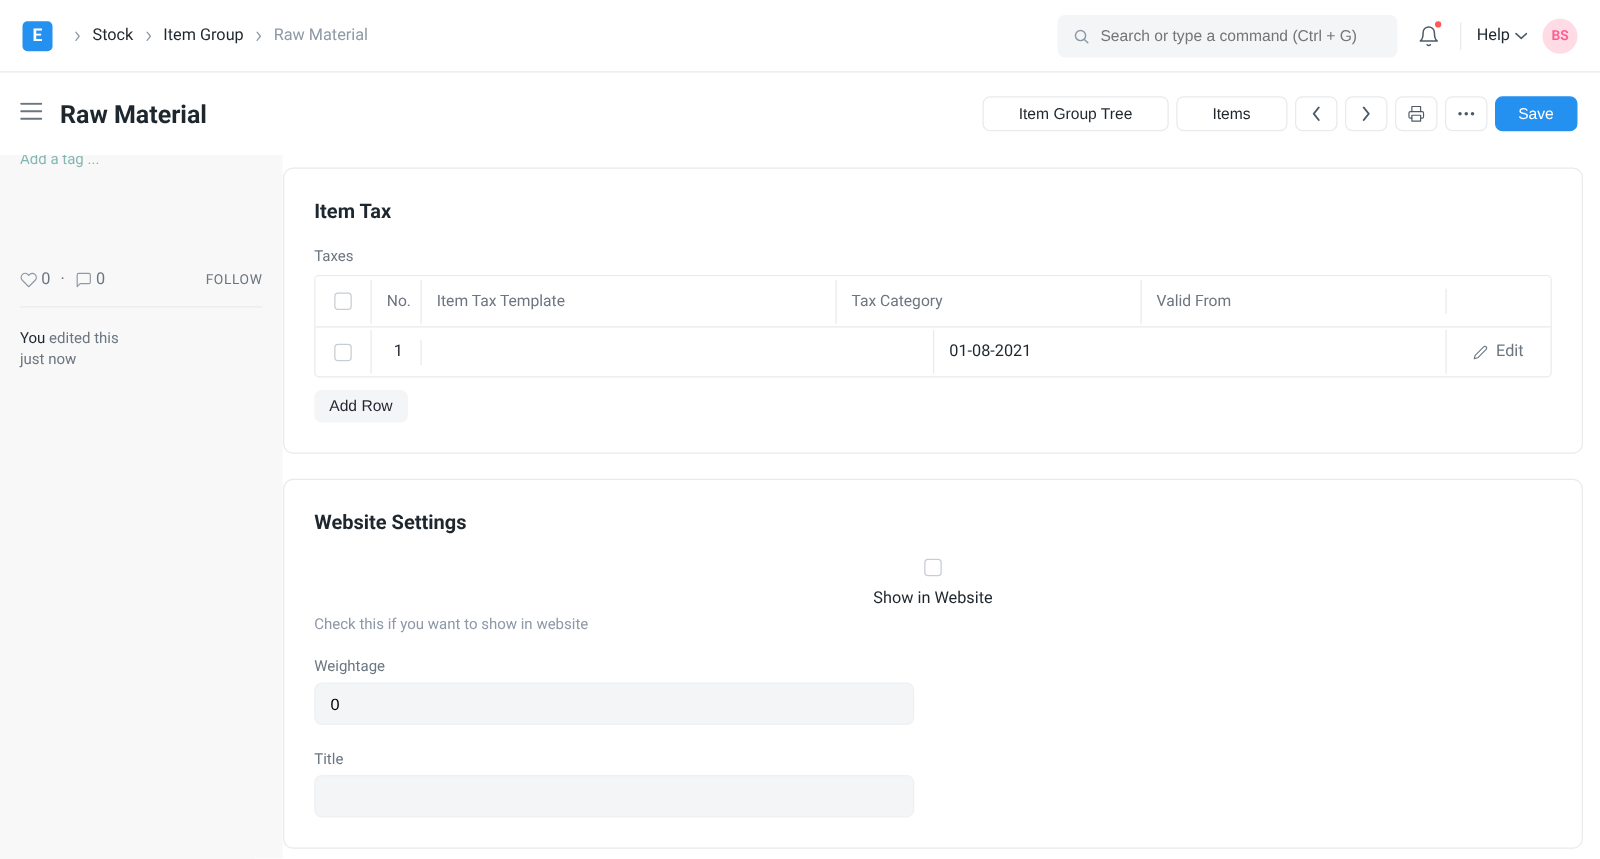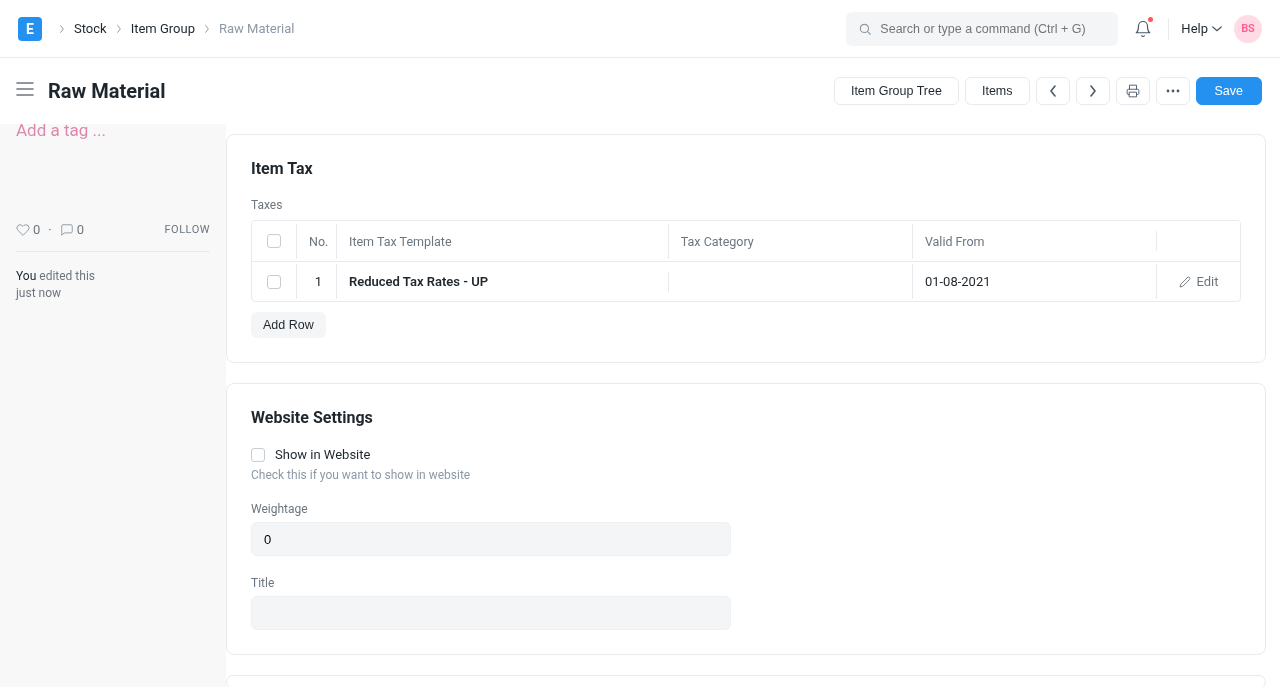--- a/index.html
+++ b/index.html
@@ -139,21 +139,21 @@
 }
 .page-actions {
   display: flex;
   align-items: center;
   gap: 6px;
 }
 .btn {
   border: 1px solid #e8eaed;
   background: #fff;
   border-radius: 6px;
-  padding: 0 16px;
+  padding: 0 28px;
   height: 28px;
   font-size: 12.5px;
   display: inline-flex;
   align-items: center;
   justify-content: center;
   cursor: pointer;
   color: #1f272e;
 }
 .btn-icon {
   width: 34px;
@@ -173,22 +173,22 @@
   overflow: hidden;
 }
 .sidebar {
   width: 226px;
   flex: 0 0 226px;
   background: #f8f8f8;
   padding: 0 16px 16px 16px;
   overflow: hidden;
 }
 .tag-placeholder {
-  color: #be185d;
-  font-size: 17px;
+  color: #0f766e;
+  font-size: 12px;
   margin-top: -4px;
   opacity: 0.5;
 }
 .engage {
   display: flex;
   align-items: center;
   gap: 8px;
   margin-top: 82px;
   color: #6c7680;
   font-size: 13px;
@@ -281,21 +281,21 @@
   background: #f4f5f6;
   border: none;
   border-radius: 6px;
   padding: 6px 12px;
   font-size: 12.5px;
   cursor: pointer;
   color: #1f272e;
 }
 
 
-.check-row { display:flex; align-items:center; gap:10px; margin-bottom:6px; }
+.check-row { display:flex; align-items:center; gap:10px; margin-bottom:6px;flex-direction:column; }
 .helptext { font-size: 12px; color: #8d99a6; margin-bottom: 20px; }
 .form-group { margin-bottom: 20px; max-width: 480px; }
 .form-group .smlabel { margin-bottom: 6px; }
 .text-input {
   width: 100%;
   height: 34px;
   border-radius: 6px;
   border: 1px solid #eef0f2;
   background: #f4f5f6;
   padding: 0 12px;
@@ -451,21 +451,20 @@
             <div class="tbl-cell cell-template">Item Tax Template</div>
             <div class="tbl-cell cell-cat">Tax Category</div>
             <div class="tbl-cell cell-valid">Valid From</div>
             <div class="tbl-cell cell-edit"></div>
           </div>
           <div class="tbl-row">
             <div class="tbl-cell cell-chk">
               <span class="chkbox"></span>
             </div>
             <div class="tbl-cell cell-no">1</div>
-            <div class="tbl-cell cell-template" style="font-weight:600; color:#1f272e">Reduced Tax Rates - UP</div>
             <div class="tbl-cell cell-cat"></div>
             <div class="tbl-cell cell-valid">01-08-2021</div>
             <div class="tbl-cell cell-edit">
               <svg width="12" height="12" viewBox="0 0 24 24" fill="none" stroke="#6c7680" stroke-width="1.8" stroke-linecap="round" stroke-linejoin="round">
                   <path d="M17 3a2.83 2.83 0 114 4L7.5 20.5 2 22l1.5-5.5L17 3z"></path>
                 </svg>
               <span>Edit</span>
             </div>
           </div>
         </div>

